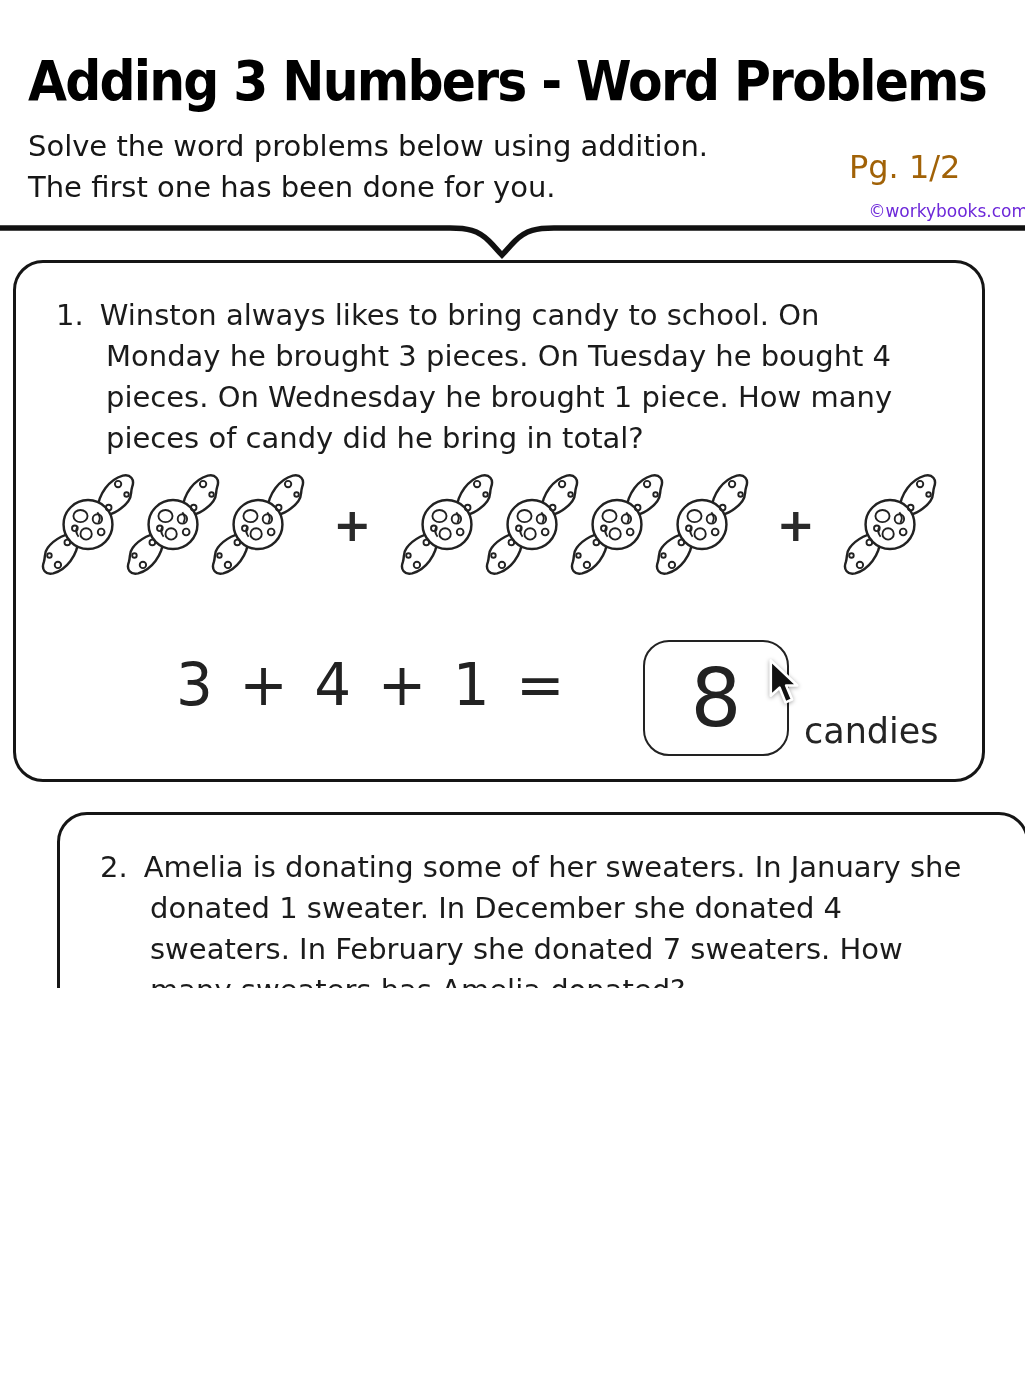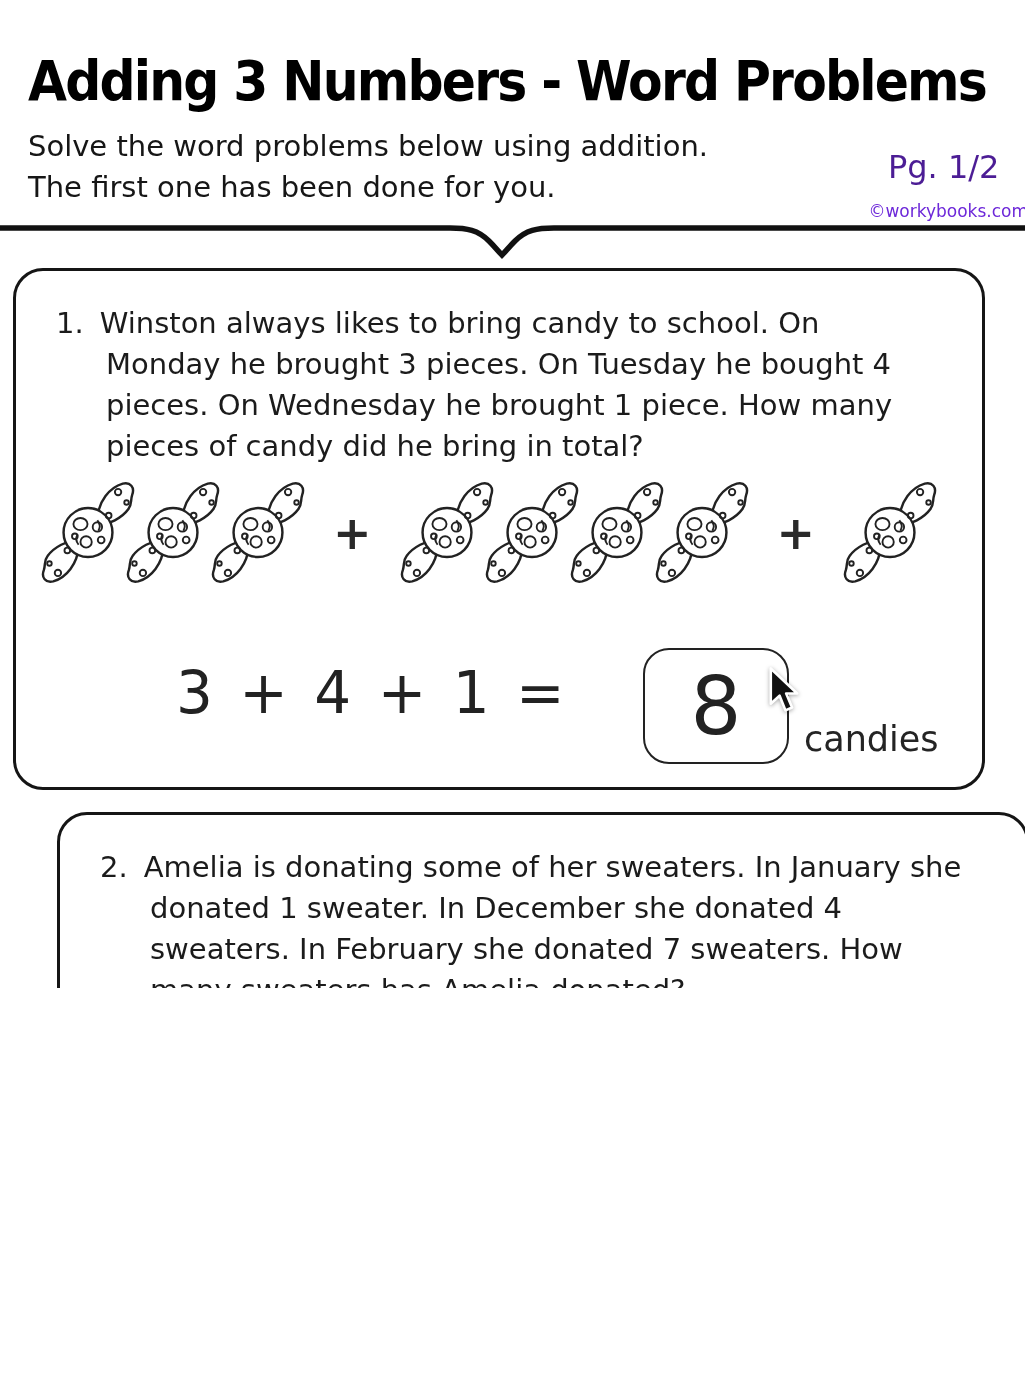--- a/index.html
+++ b/index.html
@@ -17,35 +17,35 @@
     position:absolute;left:28px;top:48px;
     font-size:56px;font-weight:bold;letter-spacing:-2px;
     transform:scaleX(.9);transform-origin:left center;
     color:#000;white-space:nowrap;
   }
   .subtitle{
     position:absolute;left:28px;top:126px;
     font-size:29px;line-height:41px;color:#161616;
   }
   .pg{
-    position:absolute;left:888px;top:148px;
-    font-size:32px;color:#4c1d95;white-space:nowrap;
+    position:absolute;left:849px;top:148px;
+    font-size:32px;color:#a16207;white-space:nowrap;
   }
   .copyright{
     position:absolute;right:20px;top:201px;
     font-size:17px;color:#6d28d9;white-space:nowrap;
   }
   .divider{position:absolute;left:0;top:221px;width:1025px;height:44px;}
   
   .card{
     position:absolute;left:13px;width:972px;height:522px;
     border:3px solid #151515;border-radius:30px;background:#fff;
     box-sizing:border-box;
   }
-  .card1{top:268px;}
+  .card1{top:260px;}
   .card2{top:812px;height:523px;margin-left:44px;}
   .p-text{
     position:absolute;left:40px;top:32px;width:880px;
     font-size:29px;line-height:41px;color:#1b1b1b;
     padding-left:50px;text-indent:-50px;box-sizing:border-box;
   }
   .p-num{margin-right:16px;}
   
   .icon-row{
     position:absolute;left:25px;top:206px;right:8px;

